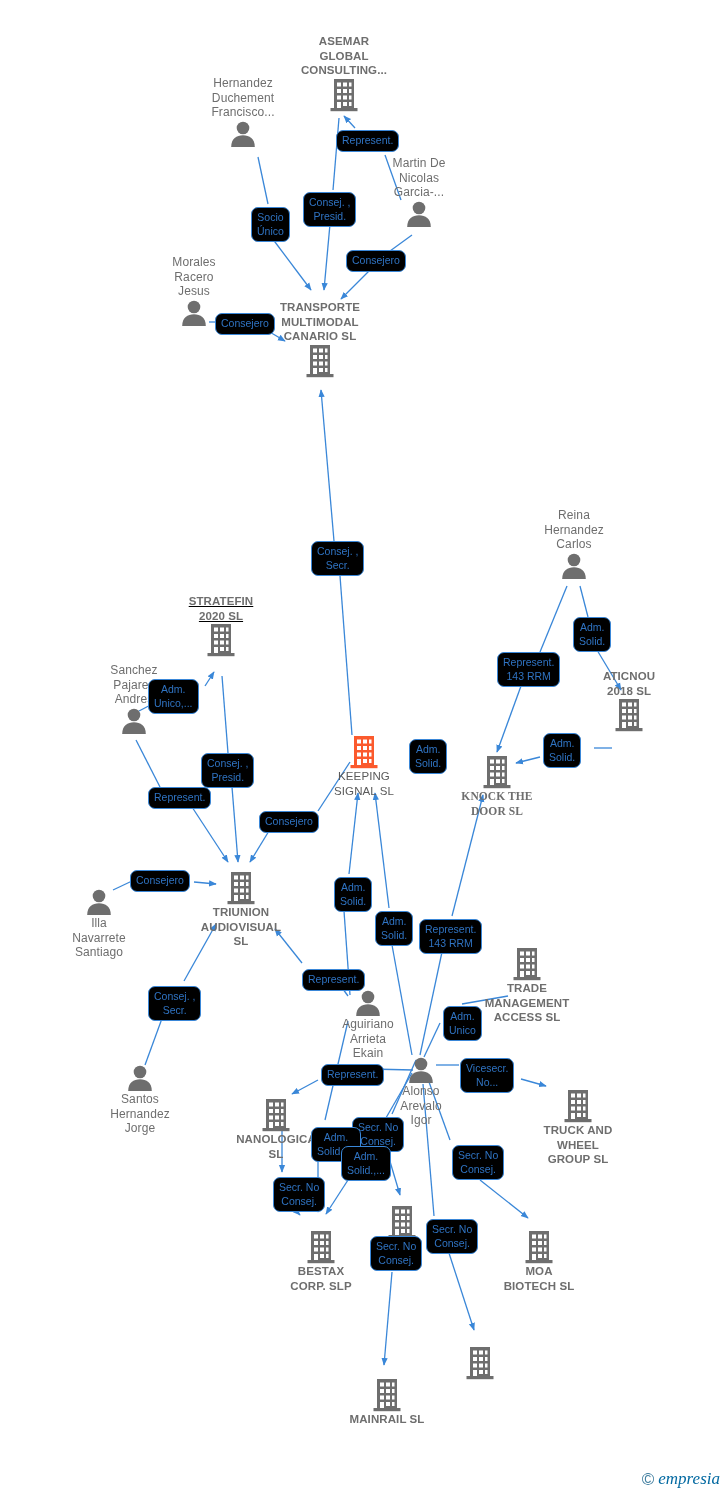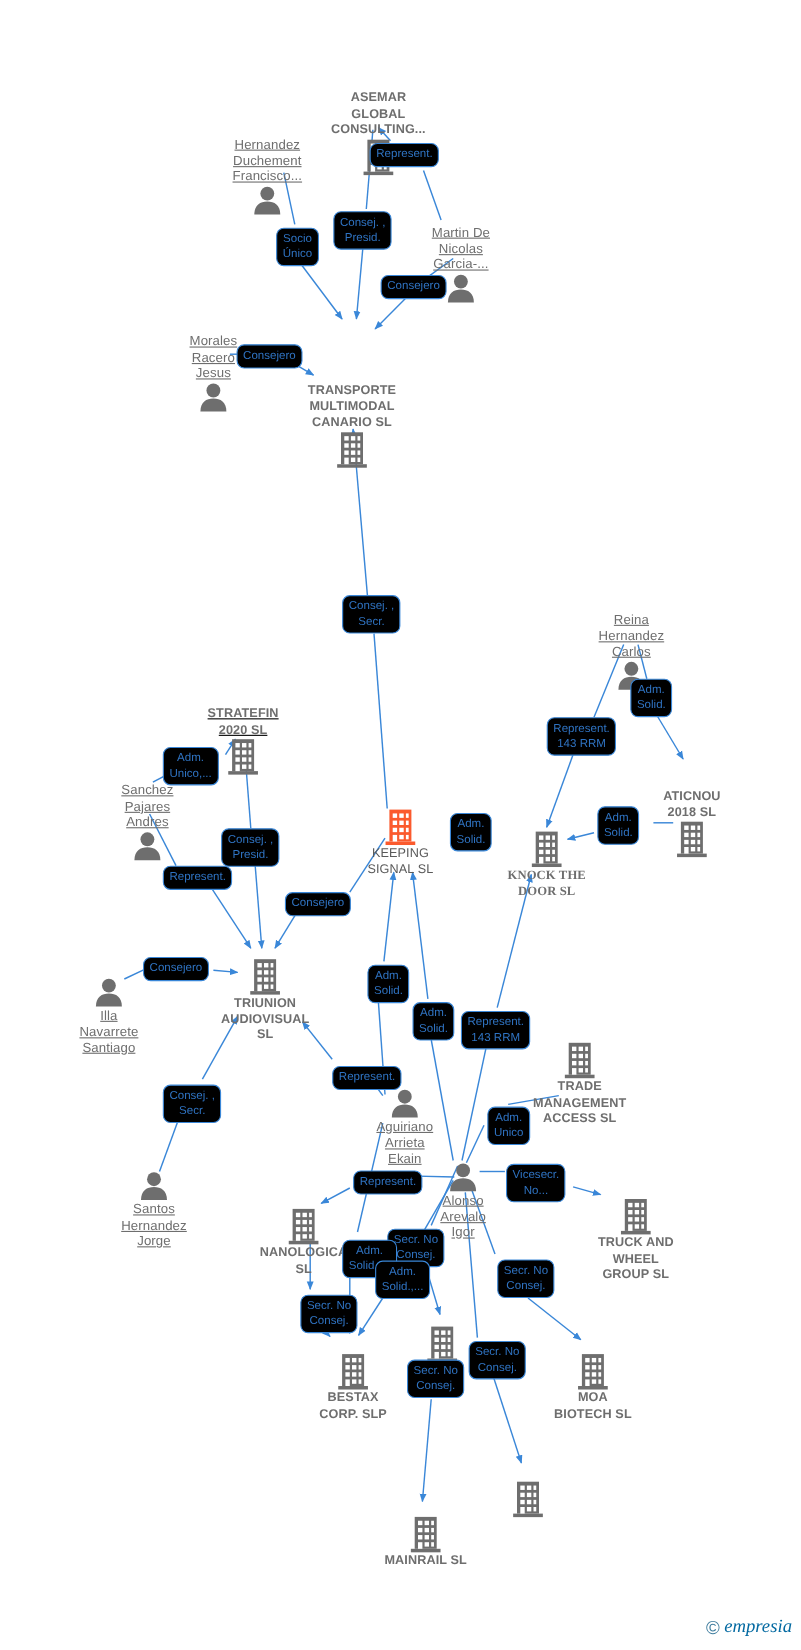--- a/index.html
+++ b/index.html
@@ -12,25 +12,25 @@
   svg.edges{position:absolute;left:0;top:0;width:728px;height:1500px;pointer-events:none;}
 
   
   .node{position:absolute;display:flex;flex-direction:column;align-items:center;}
   .node .glyph{line-height:0;}
   .node .caption{
     font-size:11.5px;line-height:14.5px;color:#6e6e6e;text-align:center;
     white-space:pre-line;letter-spacing:.1px;
   }
   .node.company .caption{font-weight:bold;}
-  .node.person  .caption{font-weight:normal;font-size:12px;text-decoration:underline;}
+  .node.person  .caption{font-weight:normal;font-size:12px;}
   .node.focus .caption{color:#5a5a5a;font-weight:normal;}
 
   
-  .node.cap-top{flex-direction:column-reverse;margin-top:48px;}
+  .node.cap-top{flex-direction:column-reverse;}
 
   
   .rel{
     position:absolute;
     background:#000000;
     border:1.4px solid #3a87d8;
     border-radius:7px;
     color:#2f73c2;
     font-size:10.5px;
     line-height:13.5px;

